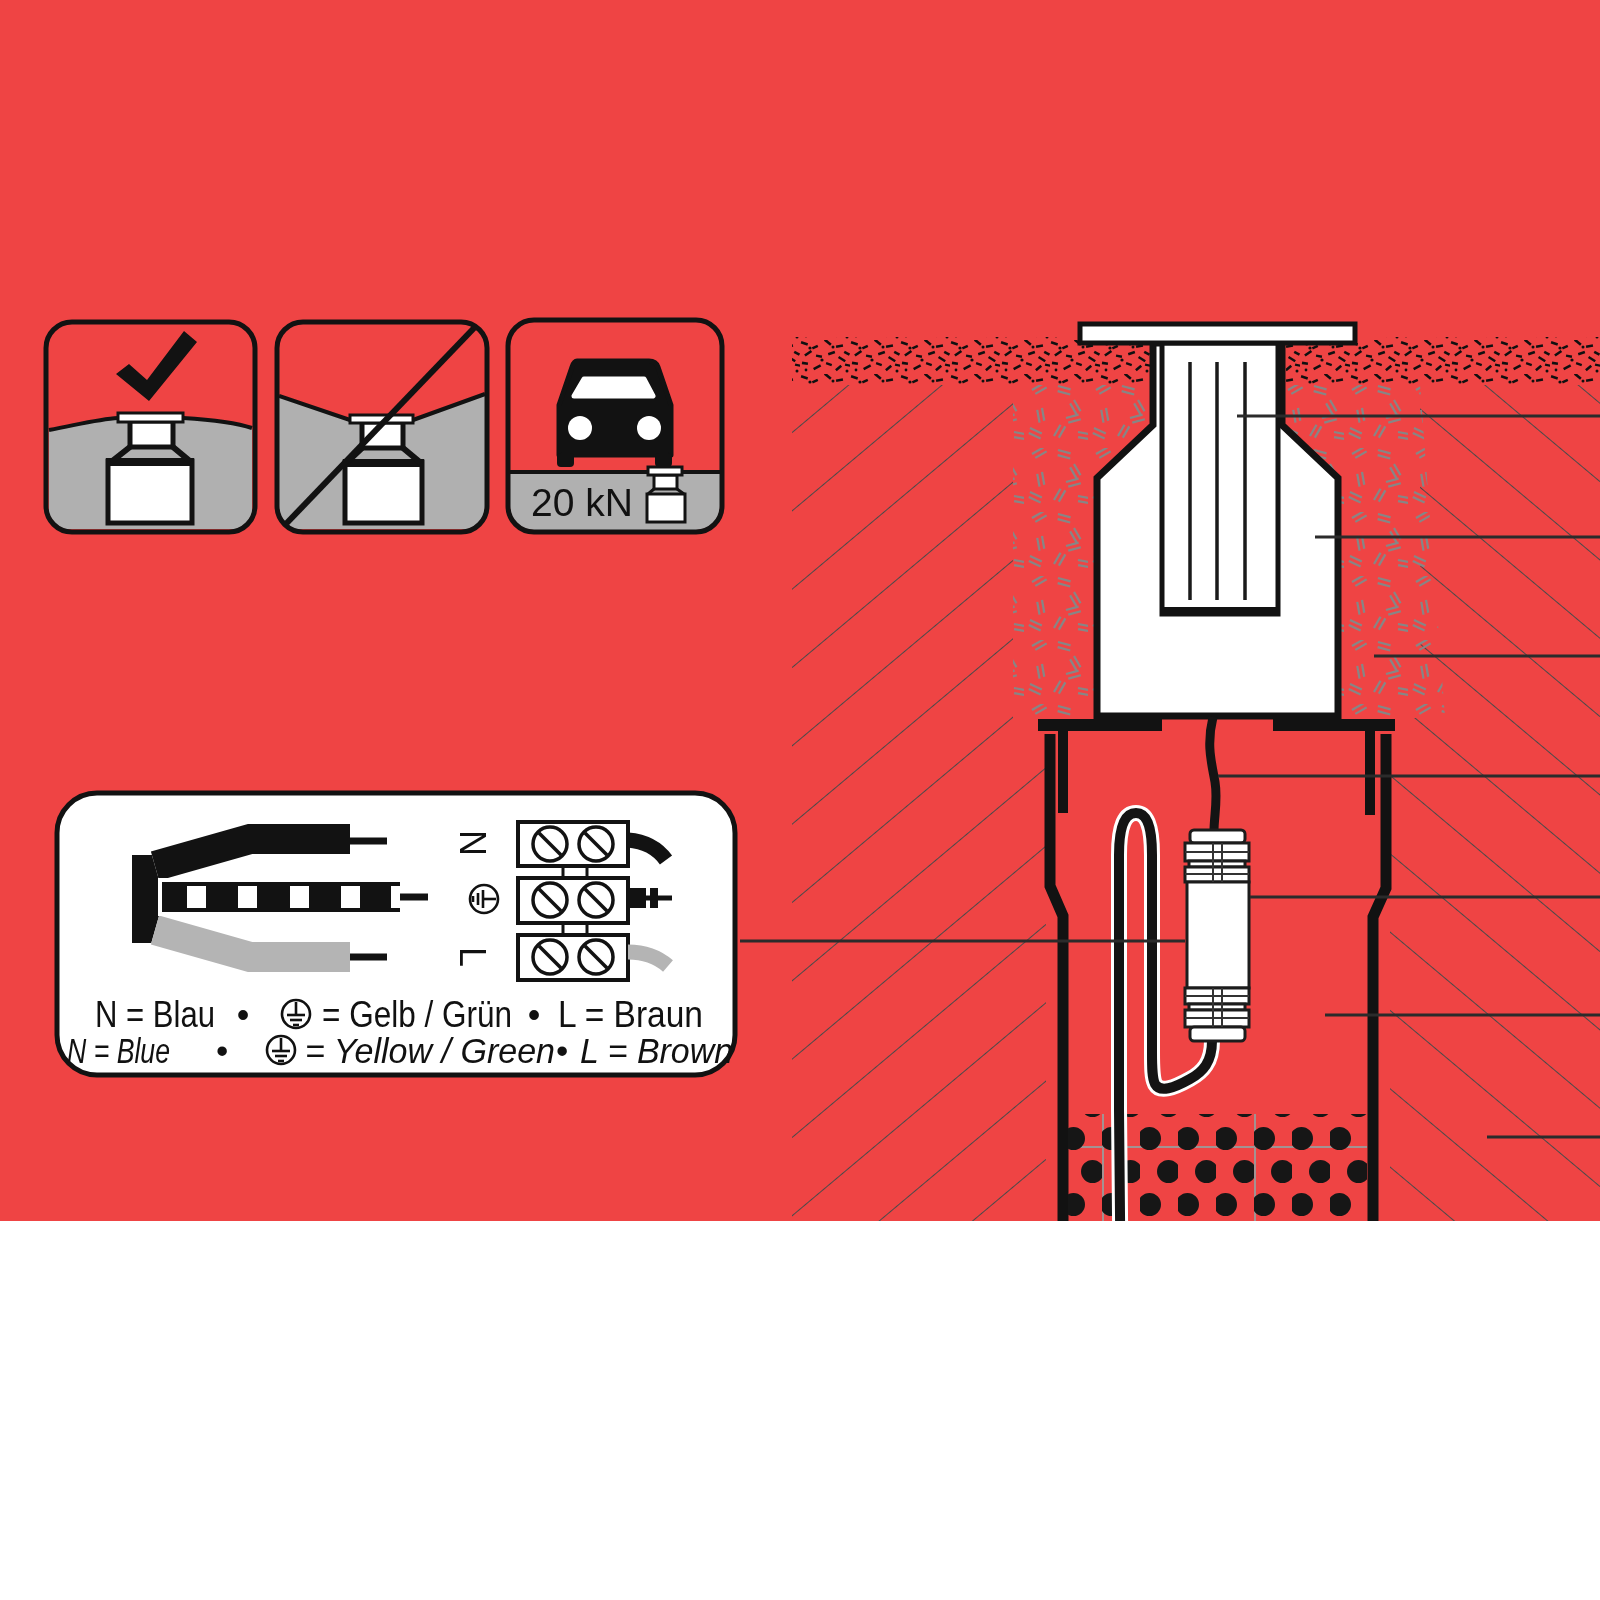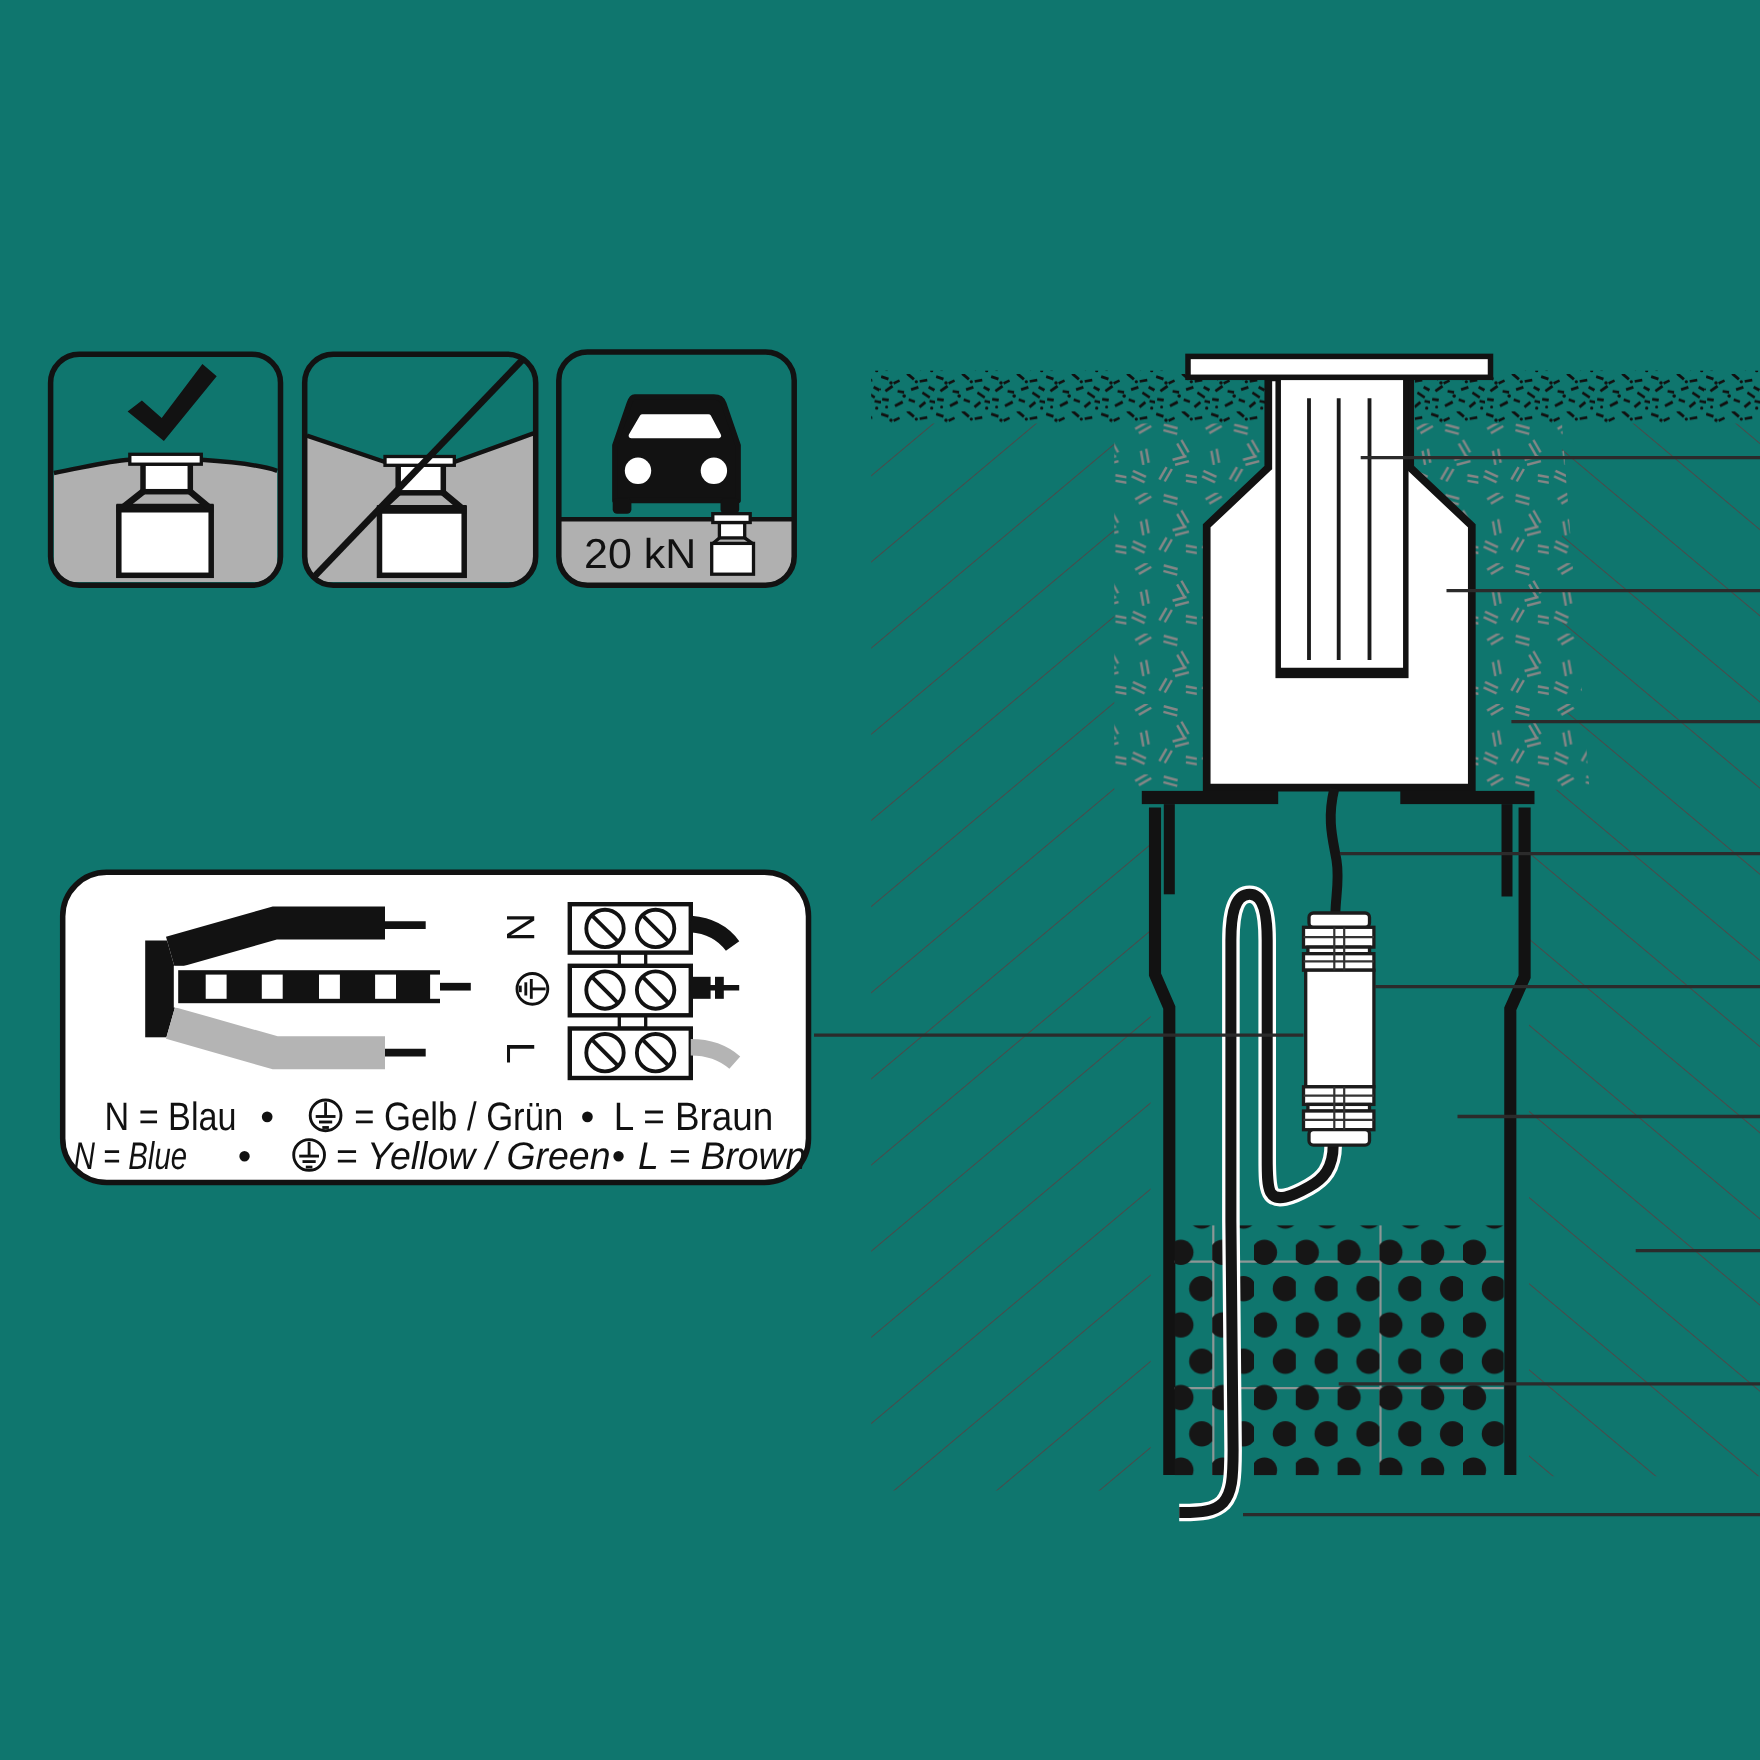--- a/index.html
+++ b/index.html
@@ -1,16 +1,16 @@
 <!DOCTYPE html>
 <html><head>
 <meta charset="utf-8">
 <style>
   html,body{margin:0;padding:0;background:#fff;}
-  #stage{position:relative;width:1600px;height:1600px;background:#0f766e;overflow:hidden;}
+  #stage{position:relative;width:1600px;height:1221px;background:#ef4444;overflow:hidden;}
   svg{display:block;}
   text{font-family:"Liberation Sans", sans-serif;fill:#111;}
   .it{font-style:italic;}
 </style>
 </head>
 <body>
 
 <div id="stage">
 <svg width="1600" height="1600" viewBox="0 0 1600 1600">
   <defs>

